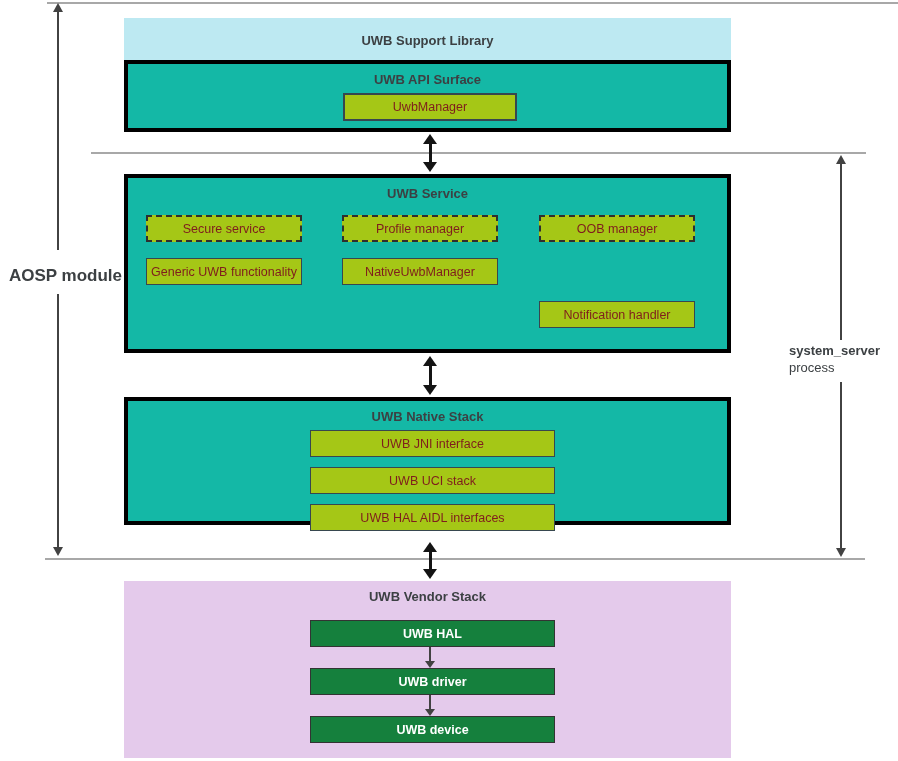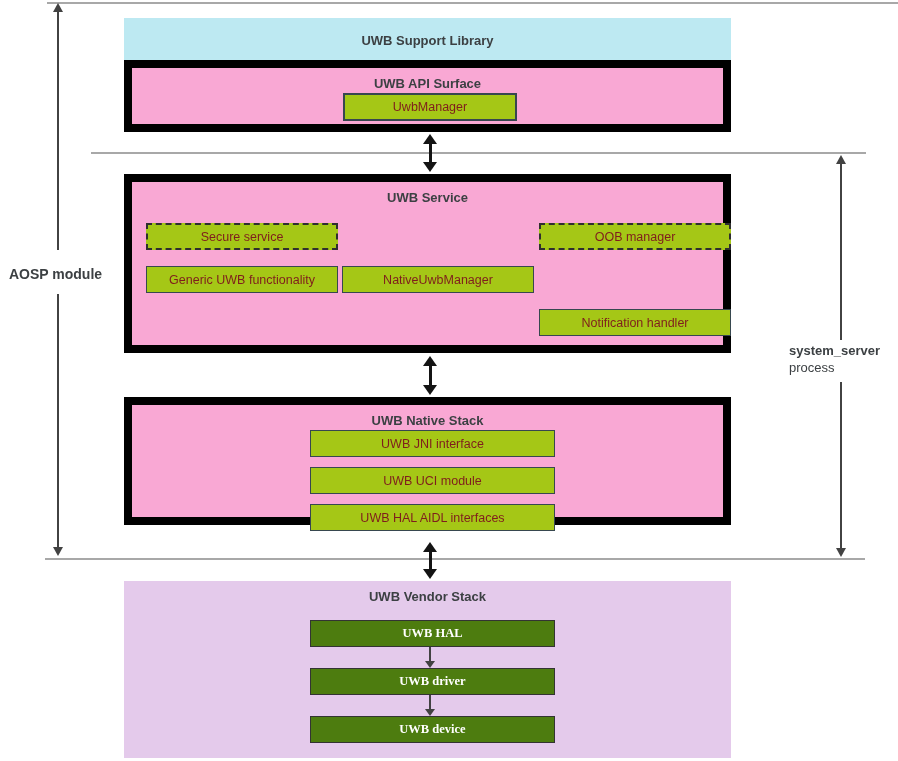--- a/index.html
+++ b/index.html
@@ -8,39 +8,39 @@
     font-family:"Liberation Sans","DejaVu Sans",sans-serif;overflow:hidden;
   }
   
   .hline{position:absolute;height:2px;background:#a8a8a8;}
   #hline-top{left:47px;width:851px;top:2px;}
   #hline-mid{left:91px;width:775px;top:152px;}
   #hline-bot{left:45px;width:820px;top:558px;}
 
   
   .bigbox{position:absolute;left:124px;width:607px;box-sizing:border-box;}
-  .bordered{border:8px solid #000000;background:#f9a8d4;}
+  .bordered{border:4px solid #000000;background:#14b8a6;}
   #bar-support{top:18px;height:44px;background:#bde9f2;display:flex;align-items:center;justify-content:center;}
   #box-api{top:60px;height:72px;}
   #box-service{top:174px;height:179px;}
   #box-native{top:397px;height:128px;}
   #box-vendor{top:581px;height:177px;background:#e4caeb;}
 
   .boxtitle{position:absolute;left:0;right:0;top:8px;text-align:center;
     font-size:13px;font-weight:bold;color:#3c4043;}
   #bar-support .boxtitle{position:static;}
 
   
   .chip{position:absolute;height:27px;box-sizing:border-box;
     display:flex;align-items:center;justify-content:center;
     background:#a5c716;border:1.5px solid #37474f;
     font-size:12.5px;color:#7f1d1d;white-space:nowrap;}
   .chip.dashed{border:2px dashed #2f2f2f;}
-  .chip.red{background:#4d7c0f;border:1.5px solid #333333;color:#ffffff;font-weight:bold;font-family:Liberation Serif, serif;}
-  .chip.col{width:192px;margin-top:8px;}
+  .chip.red{background:#15803d;border:1.5px solid #333333;color:#ffffff;font-weight:bold;}
+  .chip.col{width:156px;}
   .chip.wide{left:310px;width:245px;}
   #chip-uwbmanager{left:343px;top:93px;width:174px;height:28px;border-width:2px;}
 
   
   .c1{left:146px;} .c2{left:342px;} .c3{left:539px;text-align:center;}
   .r1{top:215px;} .r2{top:258px;} .r3{top:301px;}
 
   
   .dblarrow{position:absolute;left:421px;width:18px;display:flex;flex-direction:column;align-items:center;}
   .dblarrow .shaft{width:3px;flex:1 1 auto;background:#141414;}
@@ -59,21 +59,21 @@
 
   
   .vseg{position:absolute;width:2px;background:#424242;}
   .side-tri-up{position:absolute;width:0;height:0;border-left:5px solid transparent;border-right:5px solid transparent;border-bottom:9px solid #424242;}
   .side-tri-down{position:absolute;width:0;height:0;border-left:5px solid transparent;border-right:5px solid transparent;border-top:9px solid #424242;}
 
   #aosp-seg1{left:57px;top:11px;height:239px;}
   #aosp-seg2{left:57px;top:294px;height:253px;}
   #aosp-head-up{left:53px;top:3px;}
   #aosp-head-down{left:53px;top:547px;}
-  #label-aosp{position:absolute;left:9px;top:266px;font-size:14px;font-weight:bold;color:#3c4043;}
+  #label-aosp{position:absolute;left:9px;top:266px;font-size:17px;font-weight:bold;color:#3c4043;}
 
   #ss-seg1{left:840px;top:163px;height:177px;}
   #ss-seg2{left:840px;top:382px;height:167px;}
   #ss-head-up{left:836px;top:155px;}
   #ss-head-down{left:836px;top:548px;}
   #label-ss{position:absolute;left:789px;top:342px;font-size:13px;line-height:17px;color:#3c4043;}
   #label-ss .b{font-weight:bold;}
 </style>
 </head>
 <body>
@@ -111,36 +111,37 @@
   <div class="dblarrow" id="arrow-api-service">
     <div class="tri-up"></div>
     <div class="shaft"></div>
     <div class="tri-down"></div>
   </div>
 
   <div class="bigbox bordered" id="box-service">
     <div class="boxtitle">UWB Service</div>
   </div>
   <div class="chip dashed col c1 r1">Secure service</div>
+  <div class="chip dashed col c2 r1">Profile manager</div>
   <div class="chip dashed col c3 r1">OOB manager</div>
   <div class="chip col c1 r2">Generic UWB functionality</div>
   <div class="chip col c2 r2">NativeUwbManager</div>
   <div class="chip col c3 r3">Notification handler</div>
 
   <div class="dblarrow" id="arrow-service-native">
     <div class="tri-up"></div>
     <div class="shaft"></div>
     <div class="tri-down"></div>
   </div>
 
   <div class="bigbox bordered" id="box-native">
     <div class="boxtitle">UWB Native Stack</div>
   </div>
   <div class="chip wide" style="top:430px;">UWB JNI interface</div>
-  <div class="chip wide" style="top:467px;">UWB UCI module</div>
+  <div class="chip wide" style="top:467px;">UWB UCI stack</div>
   <div class="chip wide" style="top:504px;">UWB HAL AIDL interfaces</div>
 
   <div class="dblarrow" id="arrow-native-vendor">
     <div class="tri-up"></div>
     <div class="shaft"></div>
     <div class="tri-down"></div>
   </div>
 
   <div class="bigbox" id="box-vendor">
     <div class="boxtitle">UWB Vendor Stack</div>

